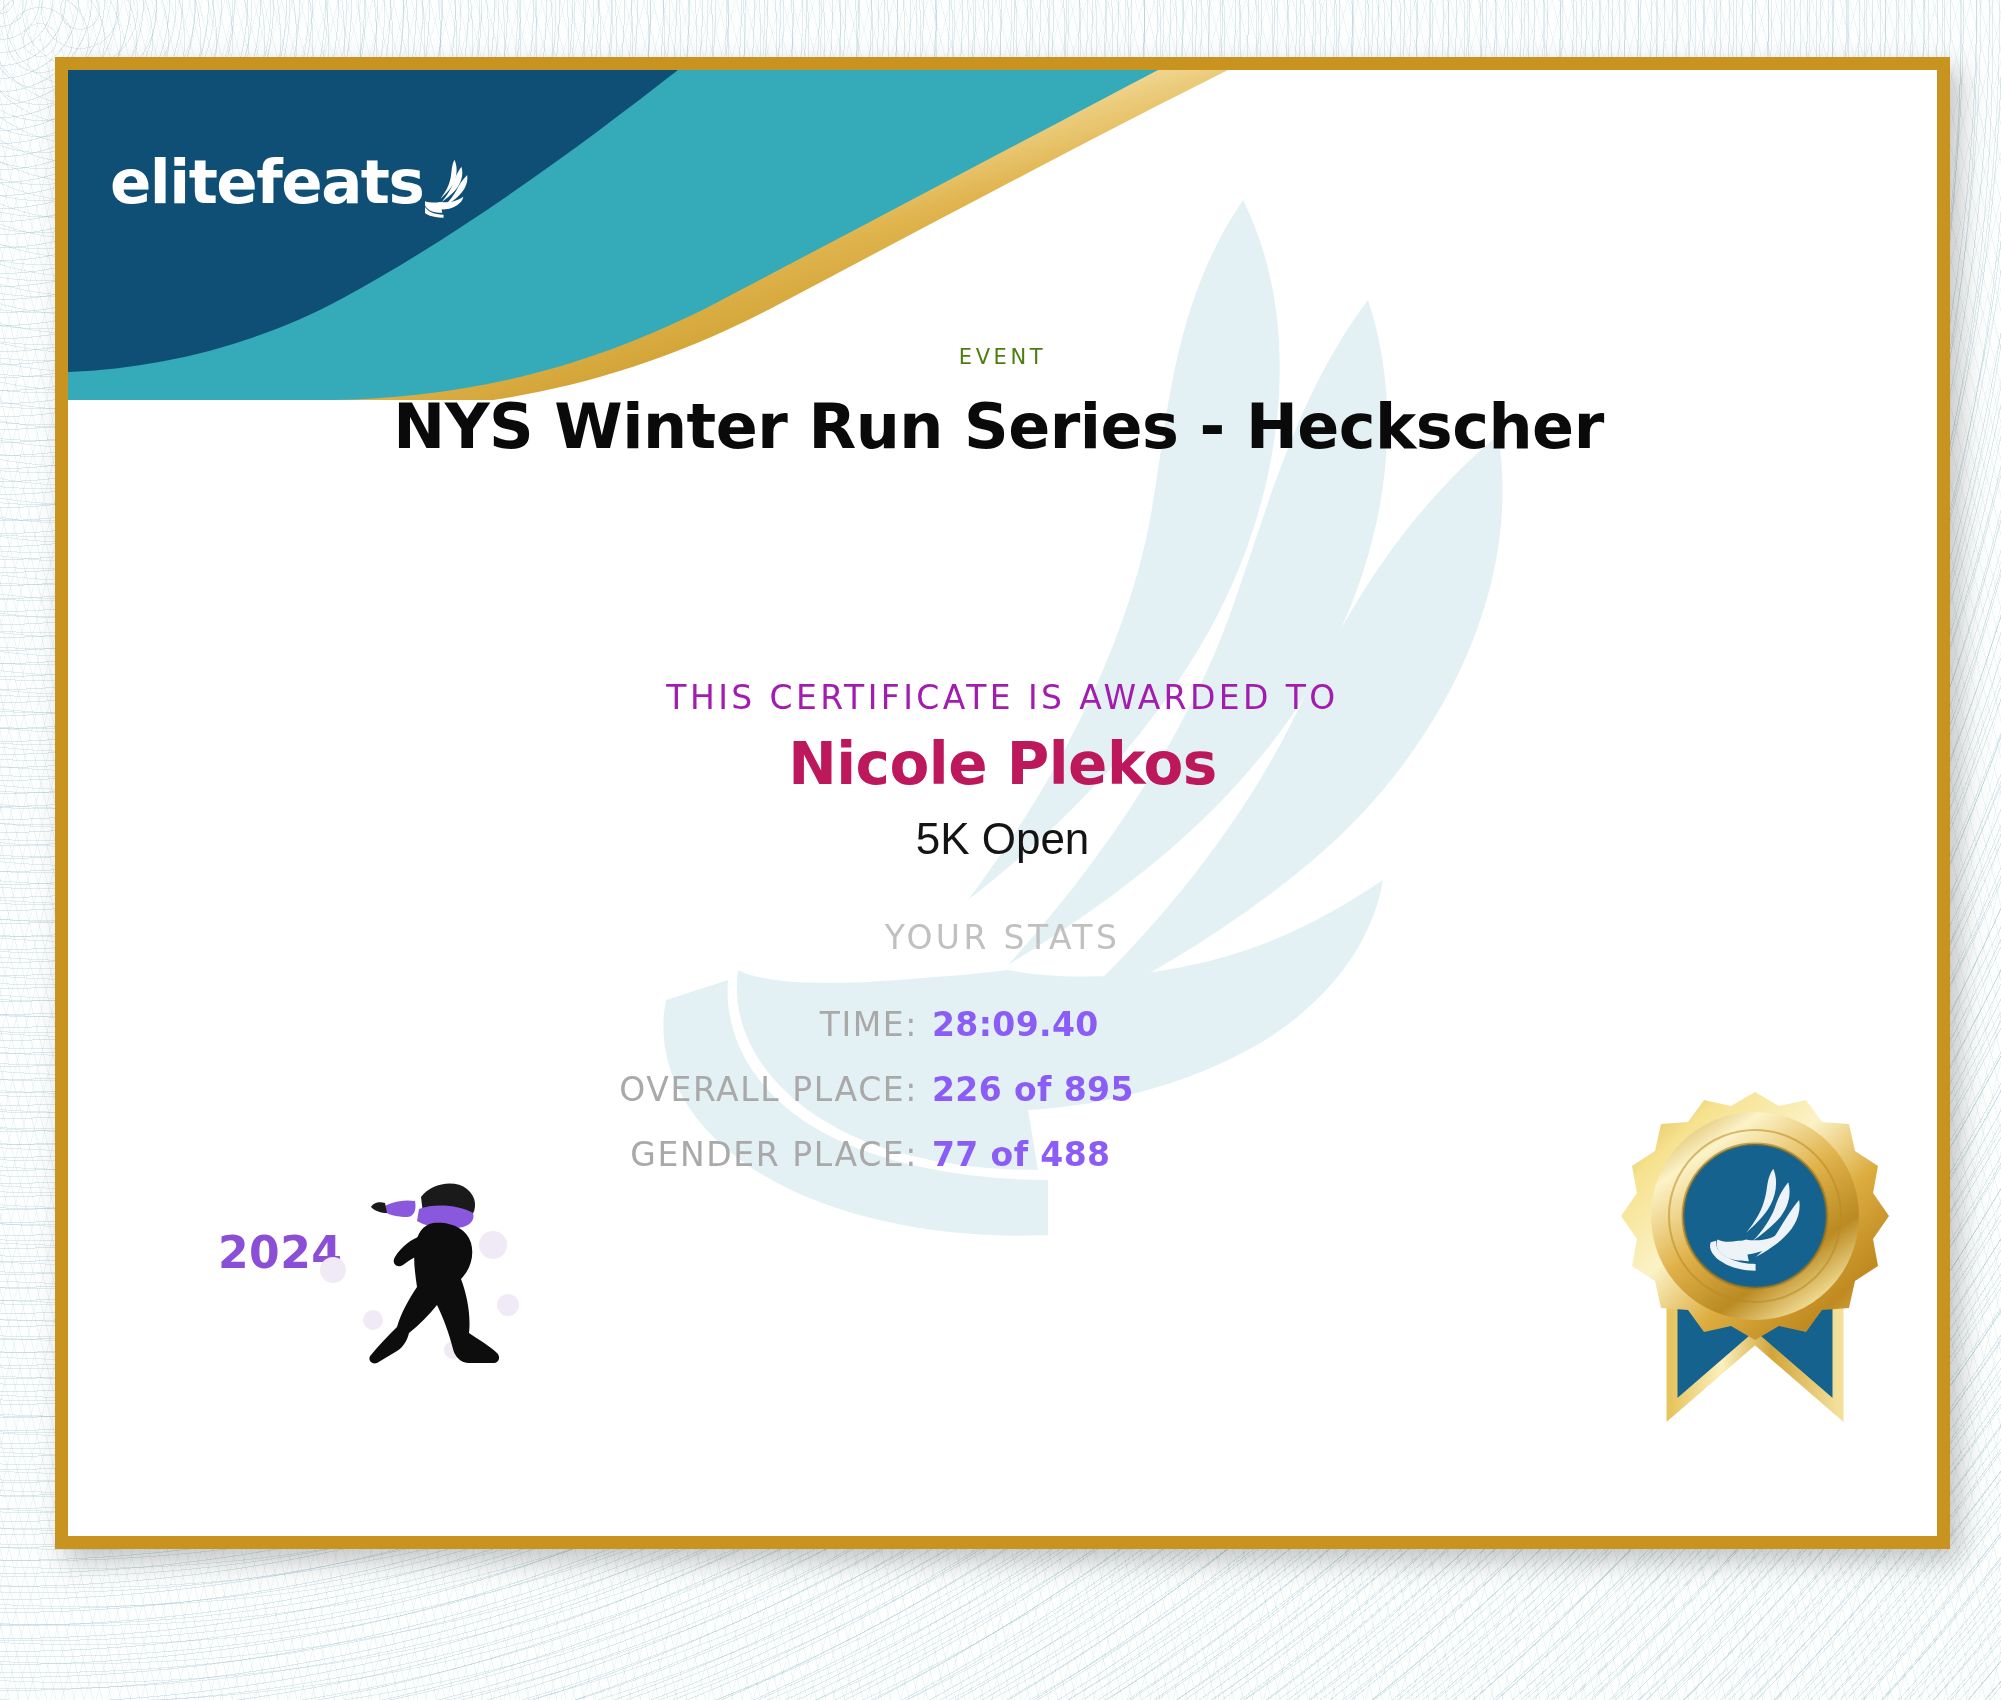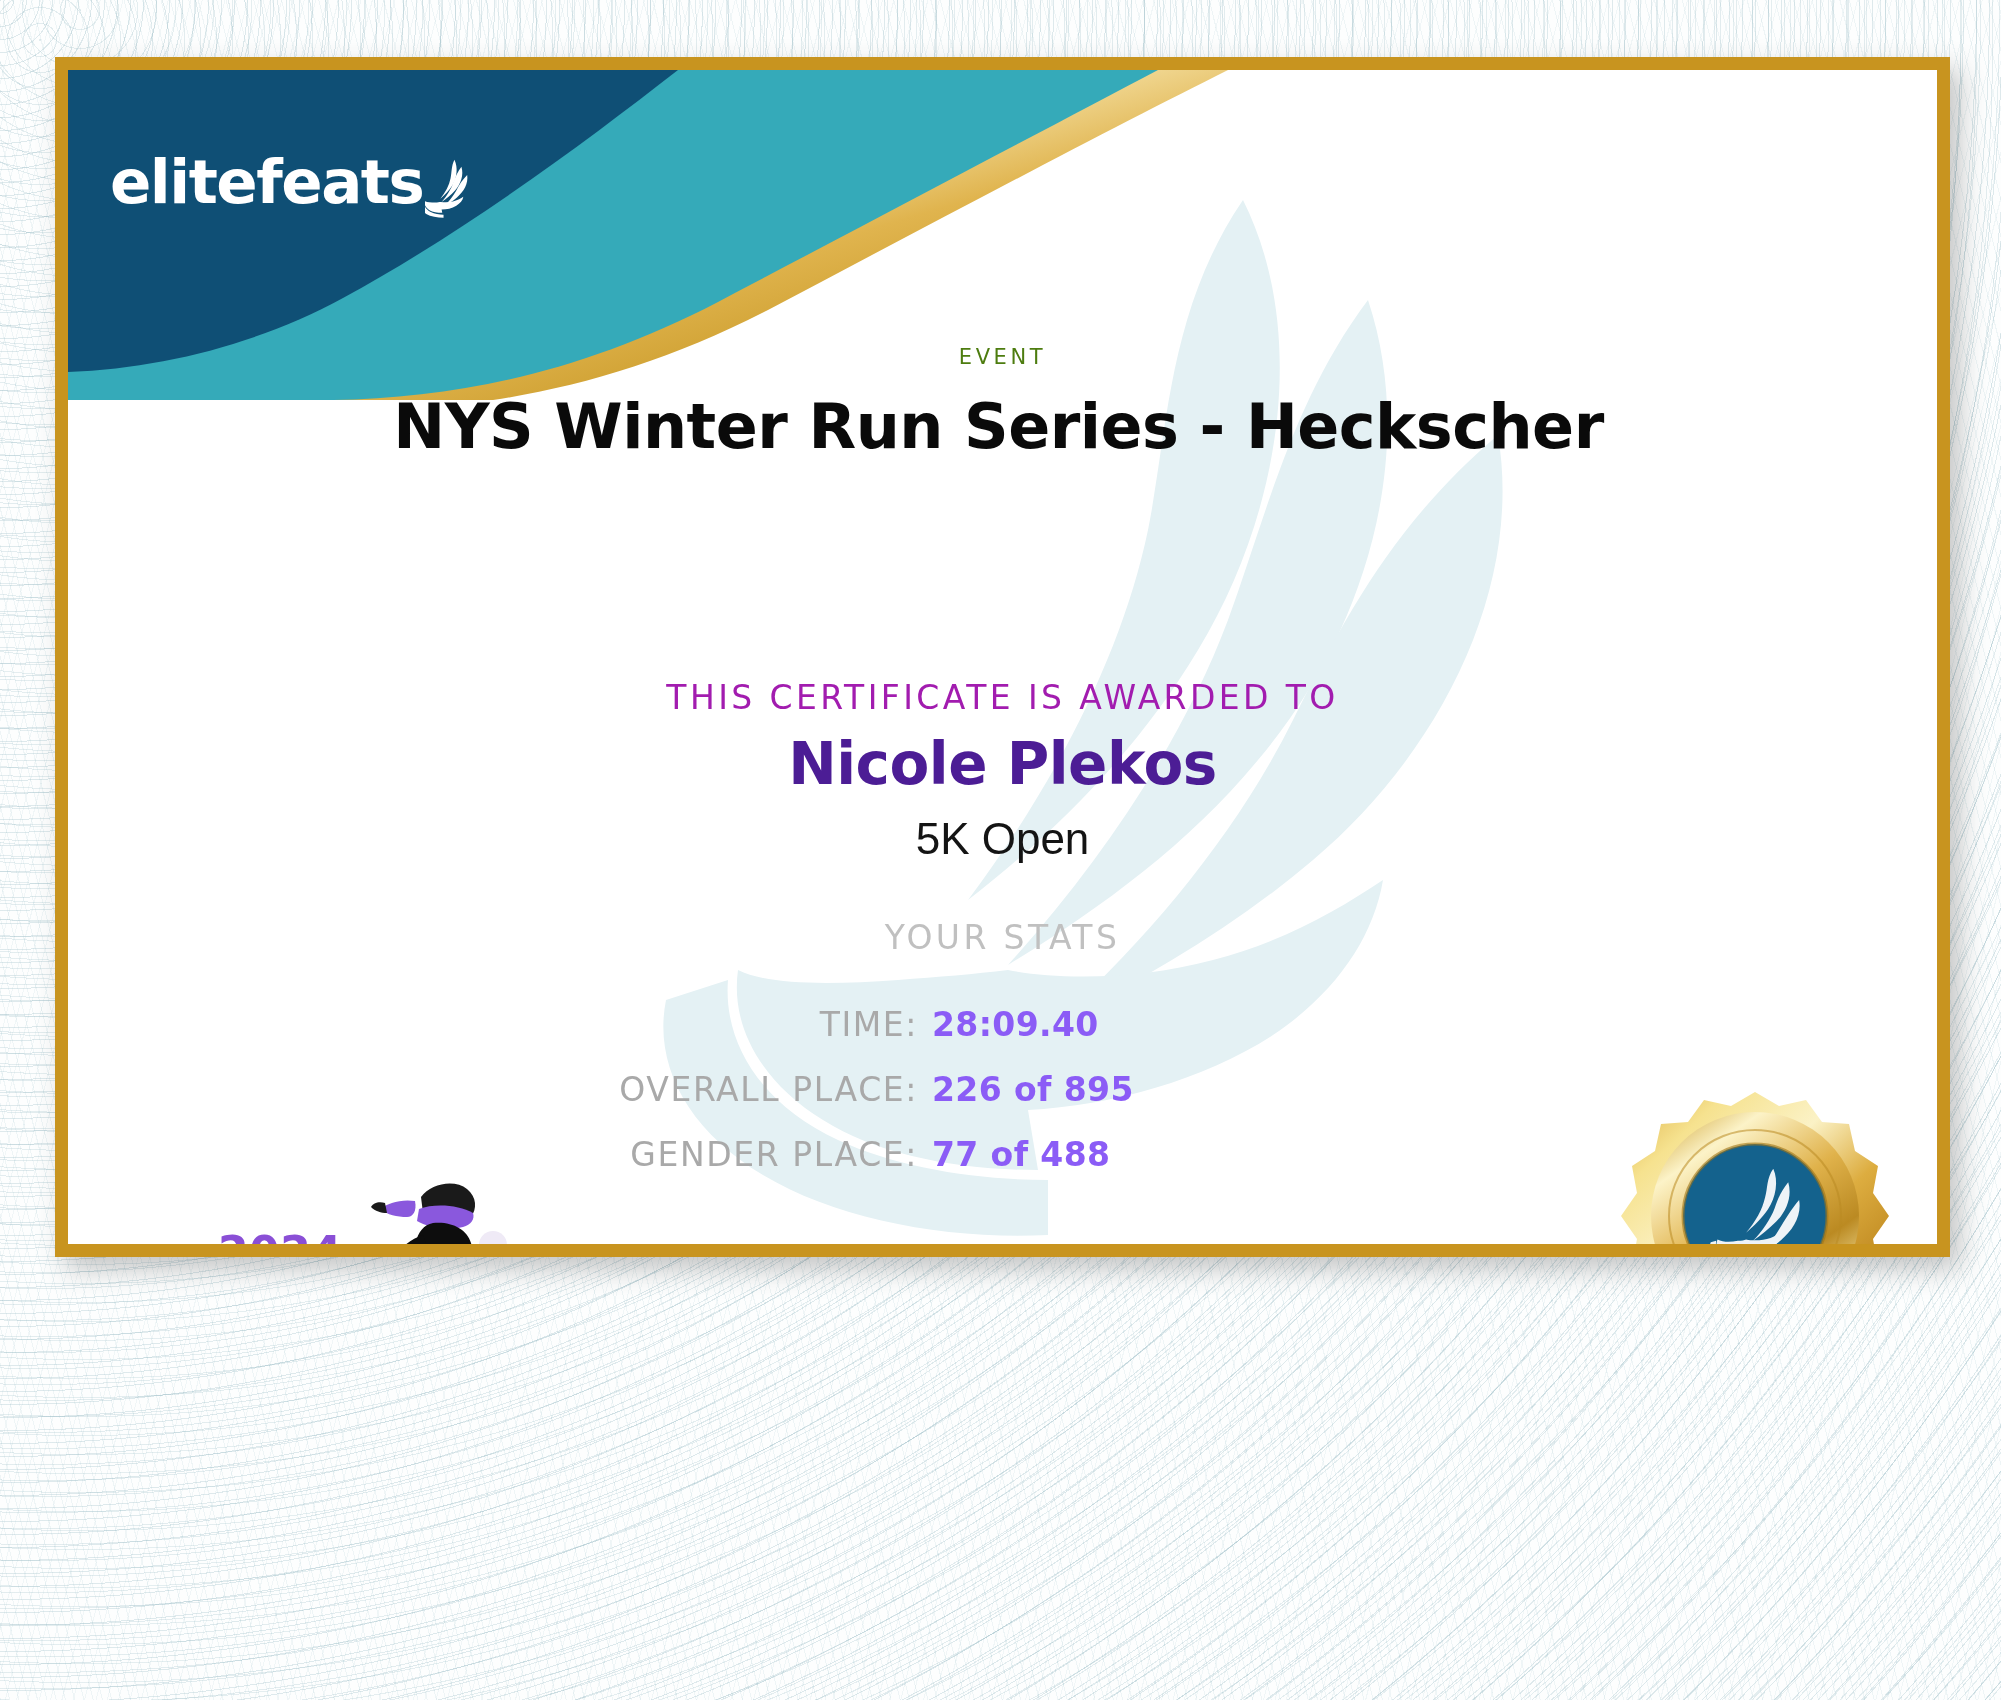--- a/index.html
+++ b/index.html
@@ -30,21 +30,21 @@
       repeating-linear-gradient(76deg, rgba(150,190,200,0.14) 0 1px, transparent 1px 9px),
       repeating-linear-gradient(-76deg, rgba(150,190,200,0.12) 0 1px, transparent 1px 11px);
   }
 
   
   #certificate {
     position: absolute;
     left: 55px;
     top: 57px;
     width: 1895px;
-    height: 1200px;
+    height: 1492px;
     background: #ffffff;
     border: 13px solid #c8941f;
     box-shadow: 10px 12px 26px rgba(60,60,60,0.30);
     overflow: hidden;
   }
   #cert-inner {
     position: absolute;
     inset: 0;
     overflow: hidden;
     background: #ffffff;
@@ -115,21 +115,21 @@
   #awarded-label { position: absolute; left: 0; right: 0; top: 608px; font-size: 33px; letter-spacing: 3.4px; color: #a21caf; }
 
   #recipient-name {
     position: absolute;
     left: 0; right: 0; top: 660px;
     text-align: center;
     font-family: "DejaVu Sans", sans-serif;
     font-size: 58px;
     font-weight: 700;
     letter-spacing: -0.5px;
-    color: #4c1d95;
+    color: #be185d;
   }
 
   #recipient-division {
     position: absolute;
     left: 0; right: 0; top: 744px;
     text-align: center;
     font-family: "Liberation Sans", sans-serif;
     font-size: 44px;
     font-weight: 400;
     color: #141414;

